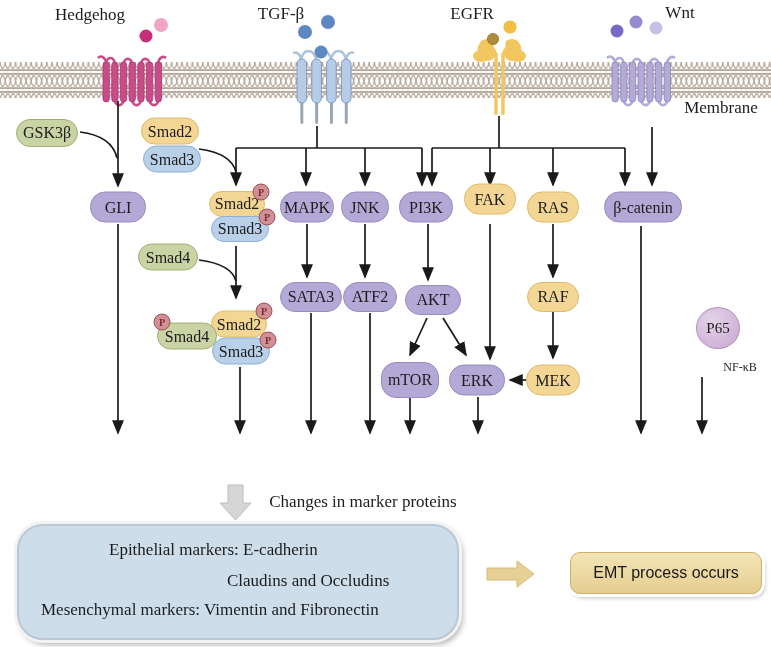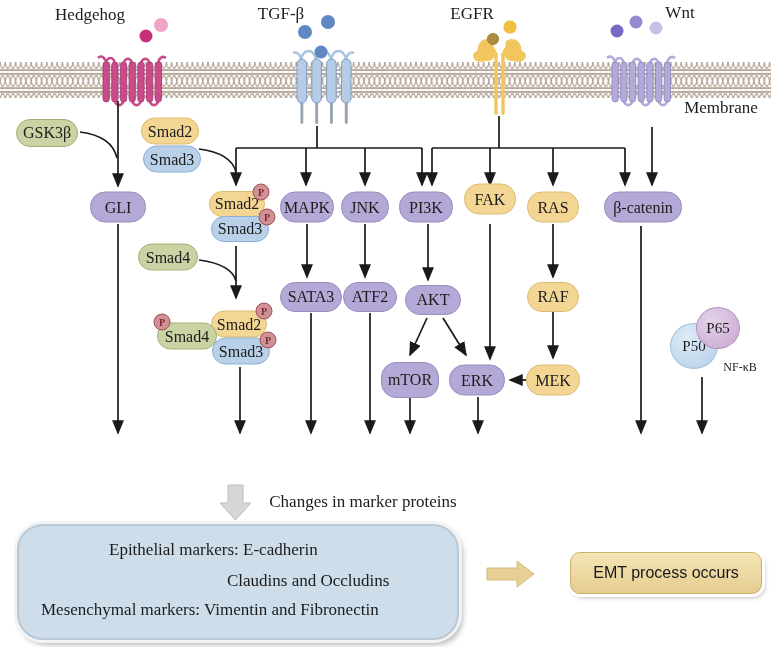--- a/index.html
+++ b/index.html
@@ -264,21 +264,20 @@
   <div class="pill green" style="left:187px; top:336px; width:60px; height:27px; z-index:4;">Smad4</div>
   <div class="pill blue" style="left:241px; top:351px; width:58px; height:27px; z-index:5;">Smad3</div>
   <div class="pbadge" style="left:162px; top:322px;">P</div>
   <div class="pbadge" style="left:264px; top:311px;">P</div>
   <div class="pbadge" style="left:268px; top:340px; z-index:6;">P</div>
 
   <div class="pill purple" style="left:410px; top:380px; width:58px; height:36px;">mTOR</div>
   <div class="pill purple" style="left:477px; top:380px; width:56px; height:31px;">ERK</div>
   <div class="pill yellow" style="left:553px; top:380px; width:54px; height:31px;">MEK</div>
 
-  <div class="ball p50" style="left:694px; top:346px;">P50</div>
   <div class="ball p65" style="left:718px; top:328px;">P65</div>
   <div class="lbl" style="left:740px; top:367px; font-size:12px;">NF-κB</div>
 
 
   <div class="lbl" style="left:363px; top:502px;">Changes in marker proteins</div>
 
   <div class="marker-box">
     <div class="mline" style="left:208px; top:45px;">Claudins and Occludins</div>
     <div class="mline" style="left:90px;  top:14px;">Epithelial markers: E-cadherin</div>
     <div class="mline" style="left:22px;  top:74px;">Mesenchymal markers: Vimentin and Fibronectin</div>

